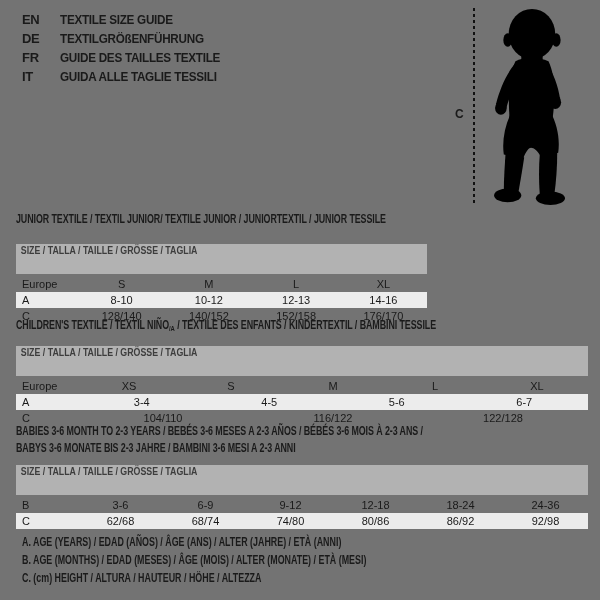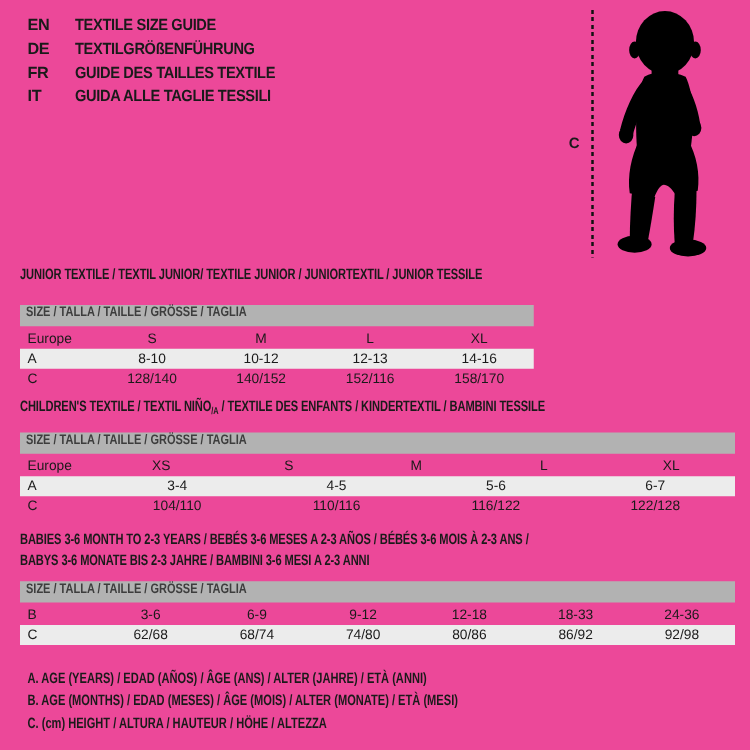--- a/index.html
+++ b/index.html
@@ -1,18 +1,18 @@
 <!DOCTYPE html>
 <html style="--header_bar: #b2b2b2; --alt_row: #ececec; --text: #1a1a1a; --silhouette: #000000;"><head>
 <meta charset="utf-8">
 <style>
   html, body { margin: 0; padding: 0; background: #fff; }
   .page {
     position: relative; width: 600px; height: 600px;
-    background: #ec4899; overflow: hidden;
+    background: #737373; overflow: hidden;
     font-family: "Liberation Sans", sans-serif;
     color: var(--text, #1a1a1a);
   }
   .abs { position: absolute; }
 
   
   .lang-block { top: 10px; left: 22px; }
   .lang-row { height: 19px; line-height: 19px; font-size: 13px; font-weight: 700; white-space: nowrap; }
   .lang-code { display: inline-block; width: 38px; letter-spacing: -0.3px; }
   .lang-title { display: inline-block; transform: scaleX(0.9); transform-origin: 0 50%; letter-spacing: -0.3px; }
@@ -29,21 +29,21 @@
   .sec-title {
     font-size: 12px; font-weight: 700; white-space: nowrap;
     transform: scaleX(0.74); transform-origin: 0 50%; letter-spacing: -0.1px;
   }
   .sub { font-size: 8px; vertical-align: -2px; }
 
   
   .size-table { font-size: 11px; }
   .t-header {
     background: var(--header_bar, #b2b2b2); color: #3d3d3d;
-    height: 17px; line-height: 13px; margin-bottom: 2px; white-space: nowrap;
+    height: 30px; line-height: 13px; margin-bottom: 2px; white-space: nowrap;
   }
   .t-header > span {
     display: inline-block; font-weight: 700; padding-left: 6px;
     transform: scaleX(0.8); transform-origin: 0 50%;
   }
   .t-row { display: flex; height: 16px; line-height: 16px; }
   .t-row.alt { background: var(--alt_row, #ececec); }
   .t-label { width: 56px; padding-left: 6px; text-align: left; }
   .t-cell { flex: 1; text-align: center; }
 
@@ -109,22 +109,22 @@
       <div class="t-label">A</div>
       <div class="t-cell">8-10</div>
       <div class="t-cell">10-12</div>
       <div class="t-cell">12-13</div>
       <div class="t-cell">14-16</div>
     </div>
     <div class="t-row">
       <div class="t-label">C</div>
       <div class="t-cell">128/140</div>
       <div class="t-cell">140/152</div>
-      <div class="t-cell">152/116</div>
-      <div class="t-cell">158/170</div>
+      <div class="t-cell">152/158</div>
+      <div class="t-cell">176/170</div>
     </div>
   </div>
 
   <div class="abs sec-title" style="top:318px;left:16px;">
     <span>CHILDREN'S TEXTILE / TEXTIL NIÑO</span><span class="sub">/A</span><span> / TEXTILE DES ENFANTS / KINDERTEXTIL / BAMBINI TESSILE</span>
   </div>
   <div class="abs size-table" style="top:346px;left:16px;width:572px;">
     <div class="t-header"><span>SIZE / TALLA / TAILLE / GRÖSSE / TAGLIA</span></div>
     <div class="t-row">
       <div class="t-label">Europe</div>
@@ -137,37 +137,36 @@
     <div class="t-row alt">
       <div class="t-label">A</div>
       <div class="t-cell">3-4</div>
       <div class="t-cell">4-5</div>
       <div class="t-cell">5-6</div>
       <div class="t-cell">6-7</div>
     </div>
     <div class="t-row">
       <div class="t-label">C</div>
       <div class="t-cell">104/110</div>
-      <div class="t-cell">110/116</div>
       <div class="t-cell">116/122</div>
       <div class="t-cell">122/128</div>
     </div>
   </div>
 
   <div class="abs sec-title" style="top:424px;left:16px;">BABIES 3-6 MONTH TO 2-3 YEARS / BEBÉS 3-6 MESES A 2-3 AÑOS / BÉBÉS 3-6 MOIS À 2-3 ANS /</div>
   <div class="abs sec-title" style="top:441px;left:16px;">BABYS 3-6 MONATE BIS 2-3 JAHRE / BAMBINI 3-6 MESI A 2-3 ANNI</div>
   <div class="abs size-table" style="top:465px;left:16px;width:572px;">
     <div class="t-header"><span>SIZE / TALLA / TAILLE / GRÖSSE / TAGLIA</span></div>
     <div class="t-row">
       <div class="t-label">B</div>
       <div class="t-cell">3-6</div>
       <div class="t-cell">6-9</div>
       <div class="t-cell">9-12</div>
       <div class="t-cell">12-18</div>
-      <div class="t-cell">18-33</div>
+      <div class="t-cell">18-24</div>
       <div class="t-cell">24-36</div>
     </div>
     <div class="t-row alt">
       <div class="t-label">C</div>
       <div class="t-cell">62/68</div>
       <div class="t-cell">68/74</div>
       <div class="t-cell">74/80</div>
       <div class="t-cell">80/86</div>
       <div class="t-cell">86/92</div>
       <div class="t-cell">92/98</div>

